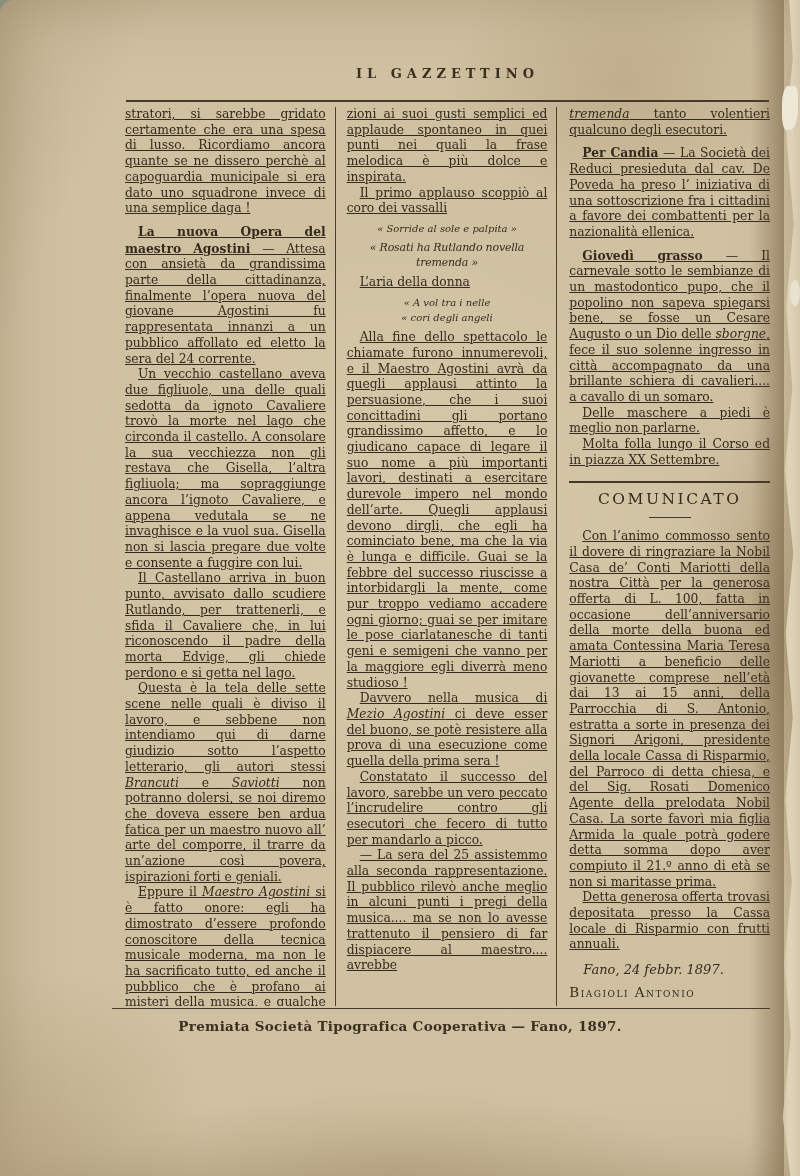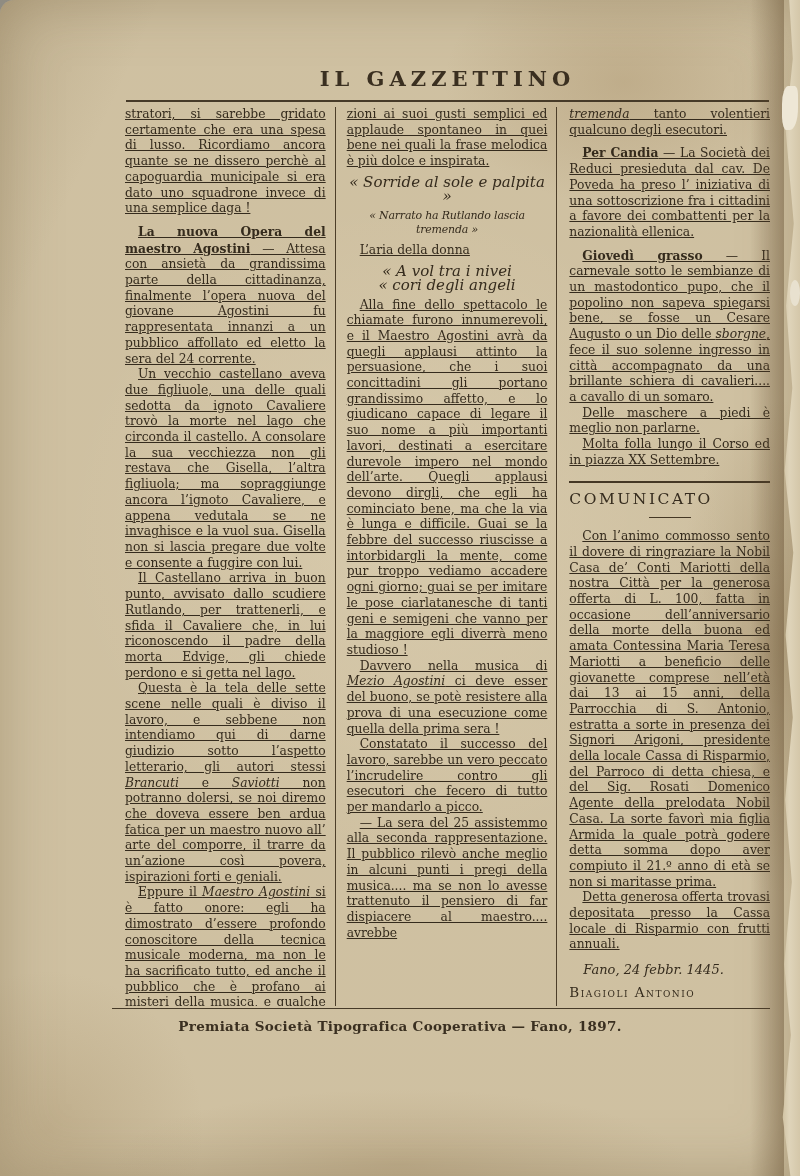--- a/index.html
+++ b/index.html
@@ -27,42 +27,42 @@
   .edge-shadow{position:absolute;top:0;right:16px;width:34px;height:100%;
     background:linear-gradient(to right, rgba(95,72,42,0), rgba(95,72,42,.42));}
   .torn-strip{position:absolute;top:0;right:0;width:24px;height:100%;
     background:linear-gradient(to right,#c3b28e,#dfd4ba 55%,#d4c7a9);
     clip-path:polygon(55% 0,100% 0,100% 100%,60% 100%,28% 95%,62% 88%,34% 82%,66% 75%,38% 68%,70% 61%,40% 54%,72% 47%,36% 40%,68% 33%,42% 26%,74% 19%,40% 11%,70% 5%);}
   .torn-notch{position:absolute;right:2px;top:86px;width:16px;height:44px;background:#eee7d6;border-radius:40% 20% 50% 30%;}
   .torn-notch2{position:absolute;right:0px;top:280px;width:10px;height:26px;background:#e8e1cf;border-radius:50%;}
 
   .masthead{
     position:absolute;top:66px;left:125px;width:645px;text-align:center;
-    font-size:21px;font-weight:bold;letter-spacing:5px;color:#3a2f20;
+    font-size:13px;font-weight:bold;letter-spacing:5px;color:#3a2f20;
   }
   .head-rule{position:absolute;top:100px;left:126px;width:643px;height:0;border-top:2px solid #463a28;}
 
   .columns{
     position:absolute;left:125px;top:107px;width:645px;height:899px;
     display:flex;align-items:stretch;overflow:hidden;
   }
   .col{flex:1 1 0;overflow:hidden;font-size:12.3px;line-height:15.7px;text-align:justify;}
   .col-1{padding-right:9px;}
   .col-2{border-left:1px solid #4c3e29;padding:0 9px 0 11px;}
   .col-3{border-left:1px solid #4c3e29;padding-left:12px;}
 
   .para{margin:0;text-indent:13px;text-decoration:underline;}
   .para.noindent{text-indent:0;}
   .para.gap{margin-top:7px;}
   .b{font-weight:bold;}
   .i{font-style:italic;}
-  .verse{margin:5px 0 5px 0;text-align:center;font-style:italic;font-size:15px;line-height:14.5px;}
+  .verse{margin:5px 0 5px 0;text-align:center;font-style:italic;font-size:10px;line-height:14.5px;}
   .verse.sm{font-size:11px;letter-spacing:-0.2px;}
   .rule{margin:13px 0 9px 0;border-top:2px solid #443724;}
-  .heading{margin:4px 0 2px 0;text-align:left;font-size:15.5px;letter-spacing:2.5px;text-indent:0;}
+  .heading{margin:4px 0 2px 0;text-align:center;font-size:15.5px;letter-spacing:2.5px;text-indent:0;}
   .shortrule{margin:9px auto 11px auto;width:42px;border-top:1.5px solid #443724;}
   .dateline{margin:9px 0 7px 14px;font-style:italic;font-size:13px;text-indent:0;}
   .signature{margin:3px 0 9px 0;text-align:left;font-variant:small-caps;letter-spacing:1.5px;font-size:13.5px;text-indent:0;}
 
   .bottom-rule{position:absolute;top:1008px;left:112px;width:658px;border-top:1.5px solid #463a28;}
   .footer-line{
     position:absolute;top:1018px;left:0;width:800px;text-align:center;
     font-size:13.5px;font-weight:bold;color:#3a2f20;letter-spacing:.3px;
   }
 </style>
@@ -76,49 +76,50 @@
   <div class="columns">
     <div class="col col-1">
         <p class="para noindent"><span>stratori, si sarebbe gridato certamente che era una spesa di lusso. Ricordiamo ancora quante se ne dissero perchè al capoguardia municipale si era dato uno squadrone invece di una semplice daga !</span></p>
         <p class="para gap"><span class="b">La nuova Opera del maestro Agostini</span><span> — Attesa con ansietà da grandissima parte della cittadinanza, finalmente l’opera nuova del giovane Agostini fu rappresentata innanzi a un pubblico affollato ed eletto la sera del 24 corrente.</span></p>
         <p class="para"><span>Un vecchio castellano aveva due figliuole, una delle quali sedotta da ignoto Cavaliere trovò la morte nel lago che circonda il castello. A consolare la sua vecchiezza non gli restava che Gisella, l’altra figliuola; ma sopraggiunge ancora l’ignoto Cavaliere, e appena vedutala se ne invaghisce e la vuol sua. Gisella non si lascia pregare due volte e consente a fuggire con lui.</span></p>
         <p class="para"><span>Il Castellano arriva in buon punto, avvisato dallo scudiere Rutlando, per trattenerli, e sfida il Cavaliere che, in lui riconoscendo il padre della morta Edvige, gli chiede perdono e si getta nel lago.</span></p>
         <p class="para"><span>Questa è la tela delle sette scene nelle quali è diviso il lavoro, e sebbene non intendiamo qui di darne giudizio sotto l’aspetto letterario, gli autori stessi </span><span class="i">Brancuti</span><span> e </span><span class="i">Saviotti</span><span> non potranno dolersi, se noi diremo che doveva essere ben ardua fatica per un maestro nuovo all’ arte del comporre, il trarre da un’azione così povera, ispirazioni forti e geniali.</span></p>
         <p class="para"><span>Eppure il </span><span class="i">Maestro Agostini</span><span> si è fatto onore: egli ha dimostrato d’essere profondo conoscitore della tecnica musicale moderna, ma non le ha sacrificato tutto, ed anche il pubblico che è profano ai misteri della musica, e qualche volta non intende le bellezze di una istrumentazione difficile e corretta, trova in questo lavoro molte soddisfa-</span></p>
       </div>
     <div class="col col-2">
-        <p class="para noindent"><span>zioni ai suoi gusti semplici ed applaude spontaneo in quei bene nei quali la frase melodica è più dolce e inspirata.</span></p>
+        <p class="para noindent"><span>zioni ai suoi gusti semplici ed applaude spontaneo in quei punti nei quali la frase melodica è più dolce e inspirata.</span></p>
+        <p class="para"><span>Il primo applauso scoppiò al coro dei vassalli</span></p>
         <div class="verse">
           <div>« Sorride al sole e palpita »</div>
         </div>
         <div class="verse sm">
-          <div>« Narrato ha Rutlando lascia tremenda »</div>
+          <div>« Rosati ha Rutlando novella tremenda »</div>
         </div>
         <p class="para"><span>L’aria della donna</span></p>
         <div class="verse">
-          <div>« A vol tra i nivei</div>
+          <div>« A vol tra i nelle</div>
           <div>« cori degli angeli</div>
         </div>
         <p class="para"><span>Alla fine dello spettacolo le chiamate furono innumerevoli, e il Maestro Agostini avrà da quegli applausi attinto la persuasione, che i suoi concittadini gli portano grandissimo affetto, e lo giudicano capace di legare il suo nome a più importanti lavori, destinati a esercitare durevole impero nel mondo dell’arte. Quegli applausi devono dirgli, che egli ha cominciato bene, ma che la via è lunga e difficile. Guai se la febbre del successo riuscisse a intorbidargli la mente, come pur troppo vediamo accadere ogni giorno; guai se per imitare le pose ciarlatanesche di tanti geni e semigeni che vanno per la maggiore egli diverrà meno studioso !</span></p>
         <p class="para"><span>Davvero nella musica di </span><span class="i">Mezio Agostini</span><span> ci deve esser del buono, se potè resistere alla prova di una esecuzione come quella della prima sera !</span></p>
         <p class="para"><span>Constatato il successo del lavoro, sarebbe un vero peccato l’incrudelire contro gli esecutori che fecero di tutto per mandarlo a picco.</span></p>
         <p class="para"><span>— La sera del 25 assistemmo alla seconda rappresentazione. Il pubblico rilevò anche meglio in alcuni punti i pregi della musica.... ma se non lo avesse trattenuto il pensiero di far dispiacere al maestro.... avrebbe</span></p>
       </div>
     <div class="col col-3">
         <p class="para noindent"><span class="i">tremenda</span><span> tanto volentieri qualcuno degli esecutori.</span></p>
         <p class="para gap"><span class="b">Per Candia</span><span> — La Società dei Reduci presieduta dal cav. De Poveda ha preso l’ iniziativa di una sottoscrizione fra i cittadini a favore dei combattenti per la nazionalità ellenica.</span></p>
         <p class="para gap"><span class="b">Giovedì grasso</span><span> — Il carnevale sotto le sembianze di un mastodontico pupo, che il popolino non sapeva spiegarsi bene, se fosse un Cesare Augusto o un Dio delle </span><span class="i">sborgne</span><span>, fece il suo solenne ingresso in città accompagnato da una brillante schiera di cavalieri.... a cavallo di un somaro.</span></p>
         <p class="para"><span>Delle maschere a piedi è meglio non parlarne.</span></p>
         <p class="para"><span>Molta folla lungo il Corso ed in piazza XX Settembre.</span></p>
         <div class="rule"></div>
         <div class="heading">COMUNICATO</div>
         <div class="shortrule"></div>
         <p class="para"><span>Con l’animo commosso sento il dovere di ringraziare la Nobil Casa de’ Conti Mariotti della nostra Città per la generosa offerta di L. 100, fatta in occasione dell’anniversario della morte della buona ed amata Contessina Maria Teresa Mariotti a beneficio delle giovanette comprese nell’età dai 13 ai 15 anni, della Parrocchia di S. Antonio, estratta a sorte in presenza dei Signori Arigoni, presidente della locale Cassa di Risparmio, del Parroco di detta chiesa, e del Sig. Rosati Domenico Agente della prelodata Nobil Casa. La sorte favorì mia figlia Armida la quale potrà godere detta somma dopo aver compiuto il 21.º anno di età se non si maritasse prima.</span></p>
         <p class="para"><span>Detta generosa offerta trovasi depositata presso la Cassa locale di Risparmio con frutti annuali.</span></p>
-        <div class="dateline">Fano, 24 febbr. 1445.</div>
+        <div class="dateline">Fano, 24 febbr. 1897.</div>
         <div class="signature">Biagioli Antonio</div>
       </div>
   </div>
 
   <div class="bottom-rule"></div>
   <div class="footer-line">Premiata Società Tipografica Cooperativa — Fano, 1897.</div>
 
   <div class="edge-shadow"></div>
   <div class="torn-strip"></div>
   <div class="torn-notch"></div>

